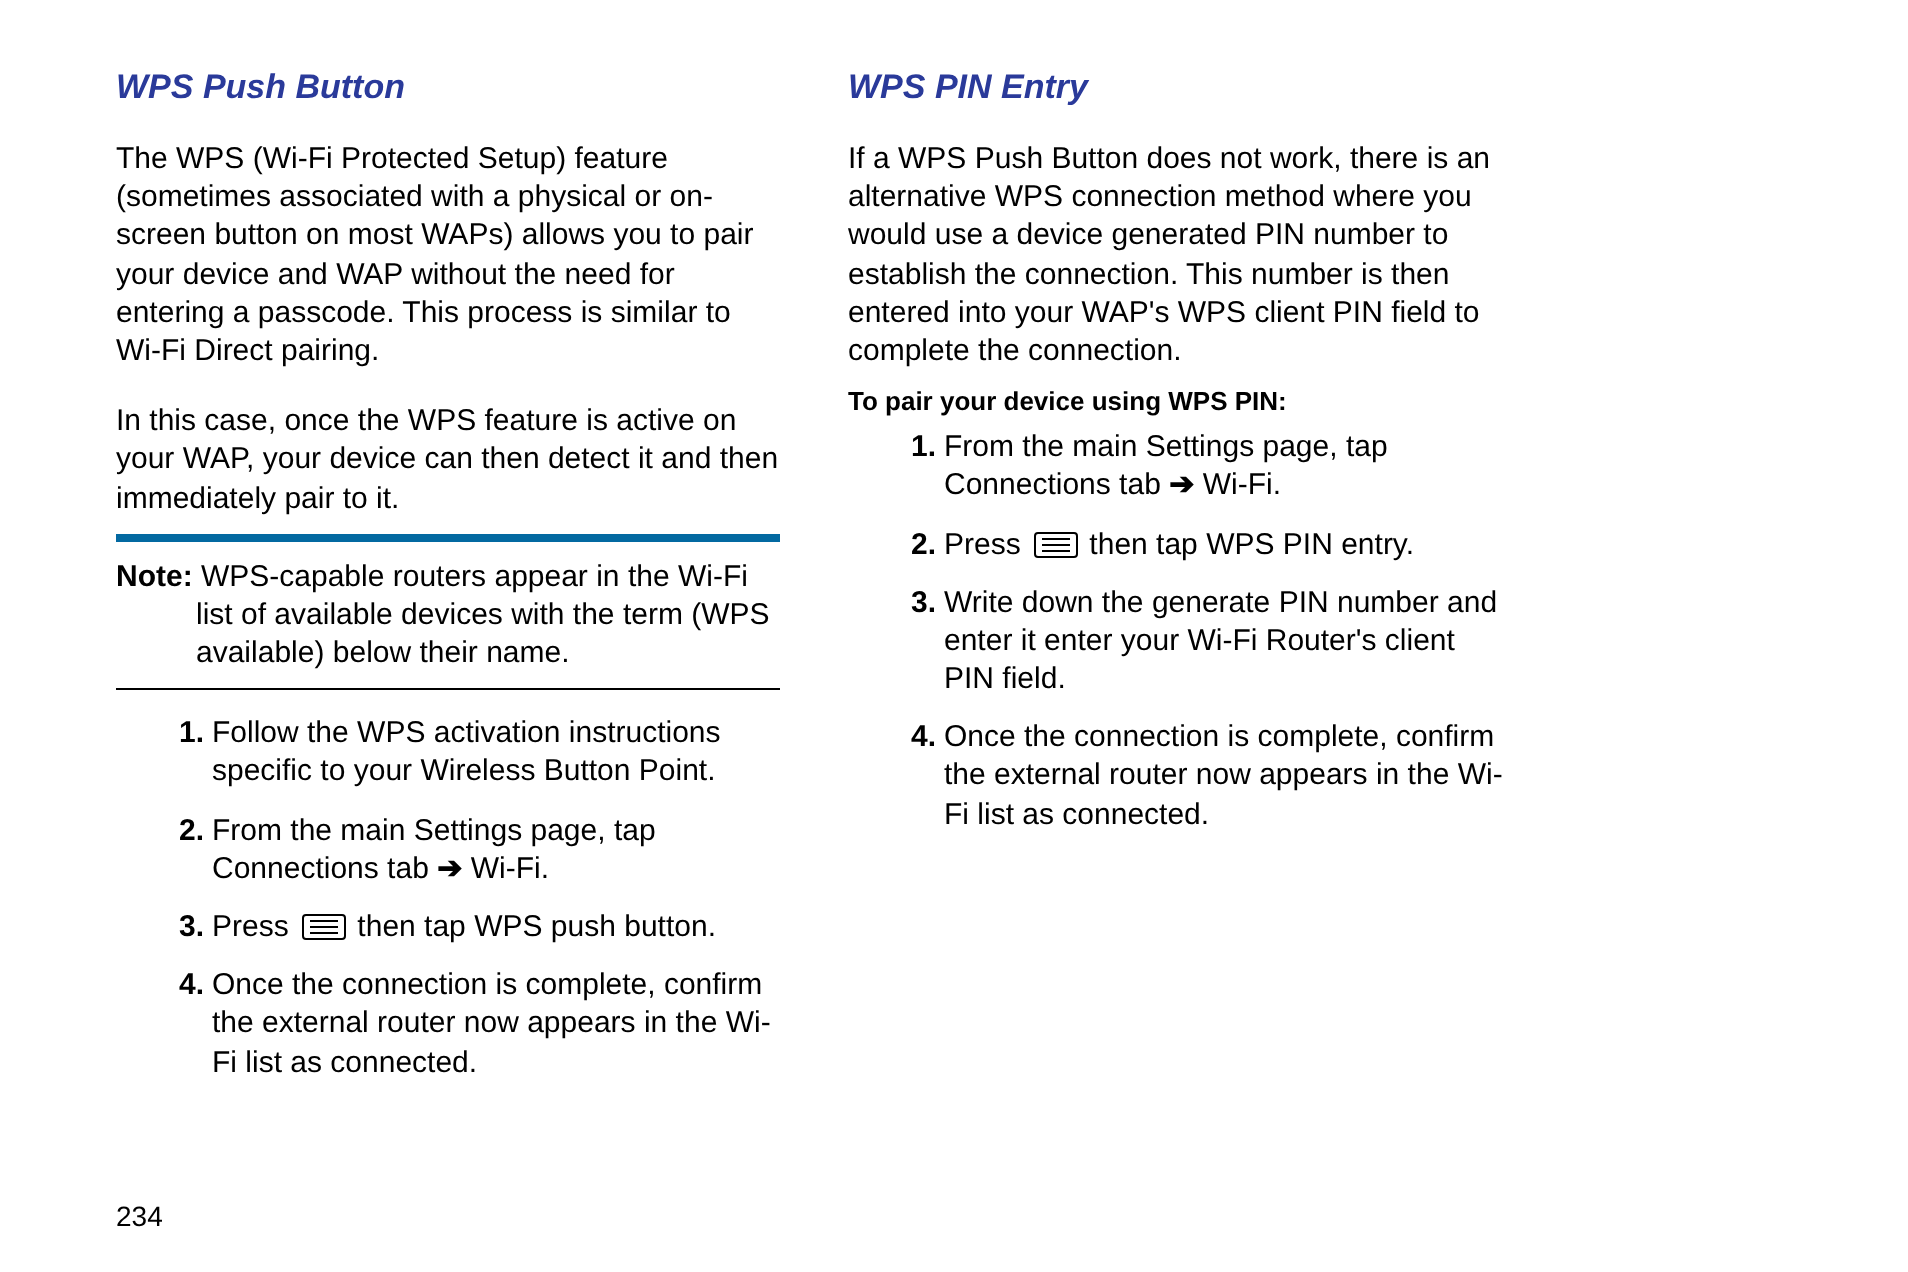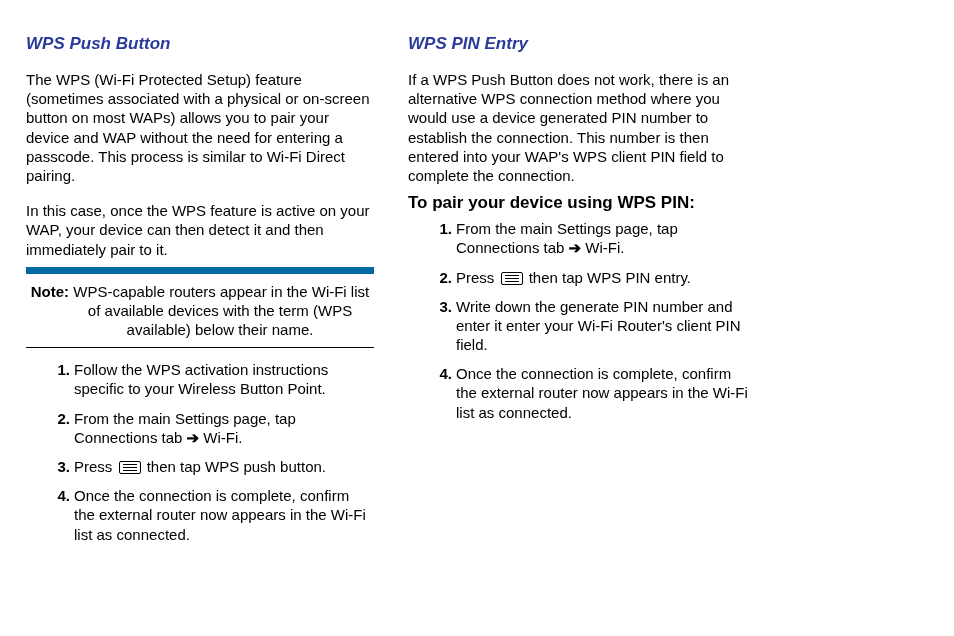--- a/index.html
+++ b/index.html
@@ -8,21 +8,21 @@
     width: 954px;
     height: 636px;
     background: #fff;
     font-family: Arial, Helvetica, sans-serif;
     color: #000;
   }
   .page {
     box-sizing: border-box;
     width: 798px;
     height: 636px;
-    padding: 34px 42px 20px 26px;
+    padding: 34px 42px 20px 58px;
     display: flex;
     flex-direction: column;
   }
   .columns {
     flex: 1 1 auto;
     display: flex;
     gap: 34px;
   }
   .col {
     flex: 1 1 0;
@@ -37,39 +37,38 @@
     font-family: Arial, Helvetica, sans-serif;
   }
   p.body {
     margin: 16px 0 8px 0;
     font-size: 15px;
     line-height: 1.28;
     font-family: Arial, Helvetica, sans-serif;
     font-stretch: condensed;
   }
   .note-block {
-    border-top: 7px solid #0369a1;
+    border-top: 4px solid #0369a1;
     border-bottom: 1px solid #000;
     padding: 8px 0 8px 0;
     margin: 6px 0 12px 0;
-    text-align: center;
   }
   .note-body {
     margin: 0;
     font-size: 15px;
     line-height: 1.28;
     padding-left: 40px;
     text-indent: -40px;
   }
   .note-label {
     font-weight: 700;
   }
   .instr-heading {
     margin: 6px 0 6px 0;
-    font-size: 17px;
+    font-size: 13px;
     font-weight: 700;
   }
   ol.steps {
     margin: 0;
     padding: 0 0 0 48px;
     list-style: none;
     counter-reset: step;
   }
   ol.steps > li {
     counter-increment: step;
@@ -160,13 +159,14 @@
         <li>
           <span>Press </span><span class="menu-icon"></span><span>  then tap </span><span class="b">WPS PIN entry</span><span>.</span>
         </li>
         <li>Write down the generate PIN number and enter it enter your Wi-Fi Router's client PIN field.</li>
         <li>Once the connection is complete, confirm the external router now appears in the Wi-Fi list as connected.</li>
       </ol>
     </div>
 
   </div>
 
+  <div class="page-number">234</div>
 </div>
 
 </body></html>

